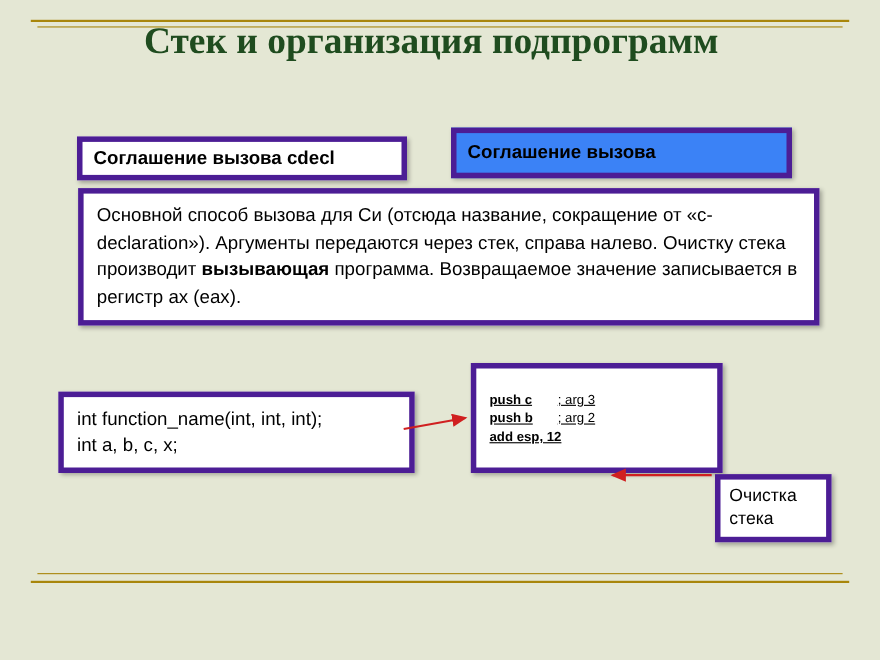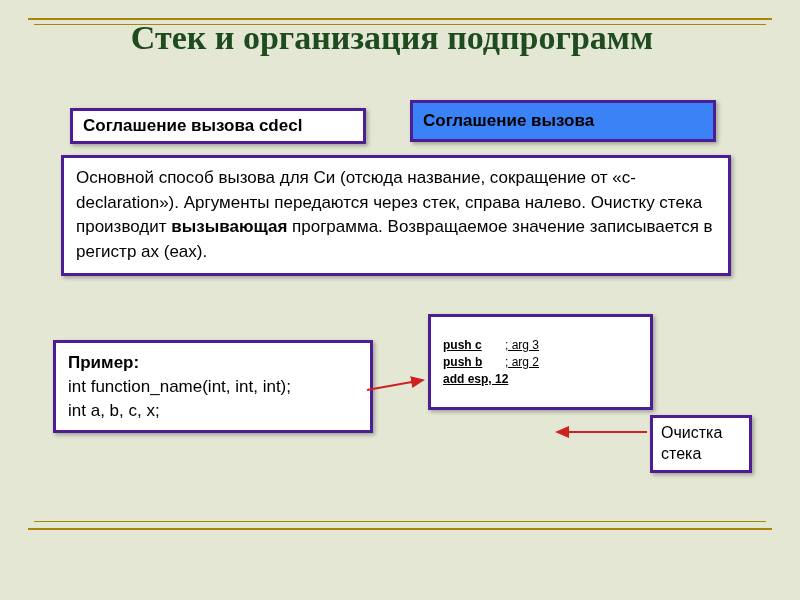--- a/index.html
+++ b/index.html
@@ -38,42 +38,43 @@
     text-align: center;
     color: #1f4c1f;
     font-size: 34px;
     font-weight: bold;
     font-family: "Times New Roman", serif;
     line-height: 1.15;
   }
   .box {
     position: absolute;
     background: #fff;
-    border: 3px solid #4c1d95;
+    border: 5px solid #4c1d95;
     padding: 5px 10px;
     box-shadow: 2px 2px 4px rgba(0,0,0,0.3);
+    margin-top: 16px;
   }
   .hdr-left {
     left: 70px;
     top: 108px;
     width: 270px;
     font-weight: bold;
     font-size: 17px;
   }
   .hdr-right {
     left: 410px;
     top: 100px;
     width: 280px;
     background: #3b82f6;
     font-weight: bold;
     font-size: 17px;
     padding: 8px 10px;
   }
   .maintext {
-    left: 61px;
+    left: 71px;
     top: 155px;
     width: 640px;
     font-size: 17px;
     line-height: 1.45;
     padding: 8px 12px;
   }
   .bold { font-weight: bold; }
   .example {
     left: 53px;
     top: 340px;
@@ -117,21 +118,20 @@
 <div class="title">Стек и организация подпрограмм</div>
 
 <div class="box hdr-left">Соглашение вызова cdecl</div>
 <div class="box hdr-right">Соглашение вызова</div>
 
 <div class="box maintext">
   <span>Основной способ вызова для Си (отсюда название, сокращение от «c-declaration»). Аргументы передаются через стек, справа налево. Очистку стека производит </span><span class="bold">вызывающая</span><span> программа. Возвращаемое значение записывается в регистр ax (eax).</span>
 </div>
 
 <div class="box example">
-  <div class="bold">Пример:</div>
   <div>int function_name(int, int, int);</div>
   <div>int a, b, c, x;</div>
 </div>
 
 <div class="box asm">
   <div class="row">
       <span class="op">push c</span>
       <span class="cm">; arg 3</span>
     </div>
   <div class="row">

